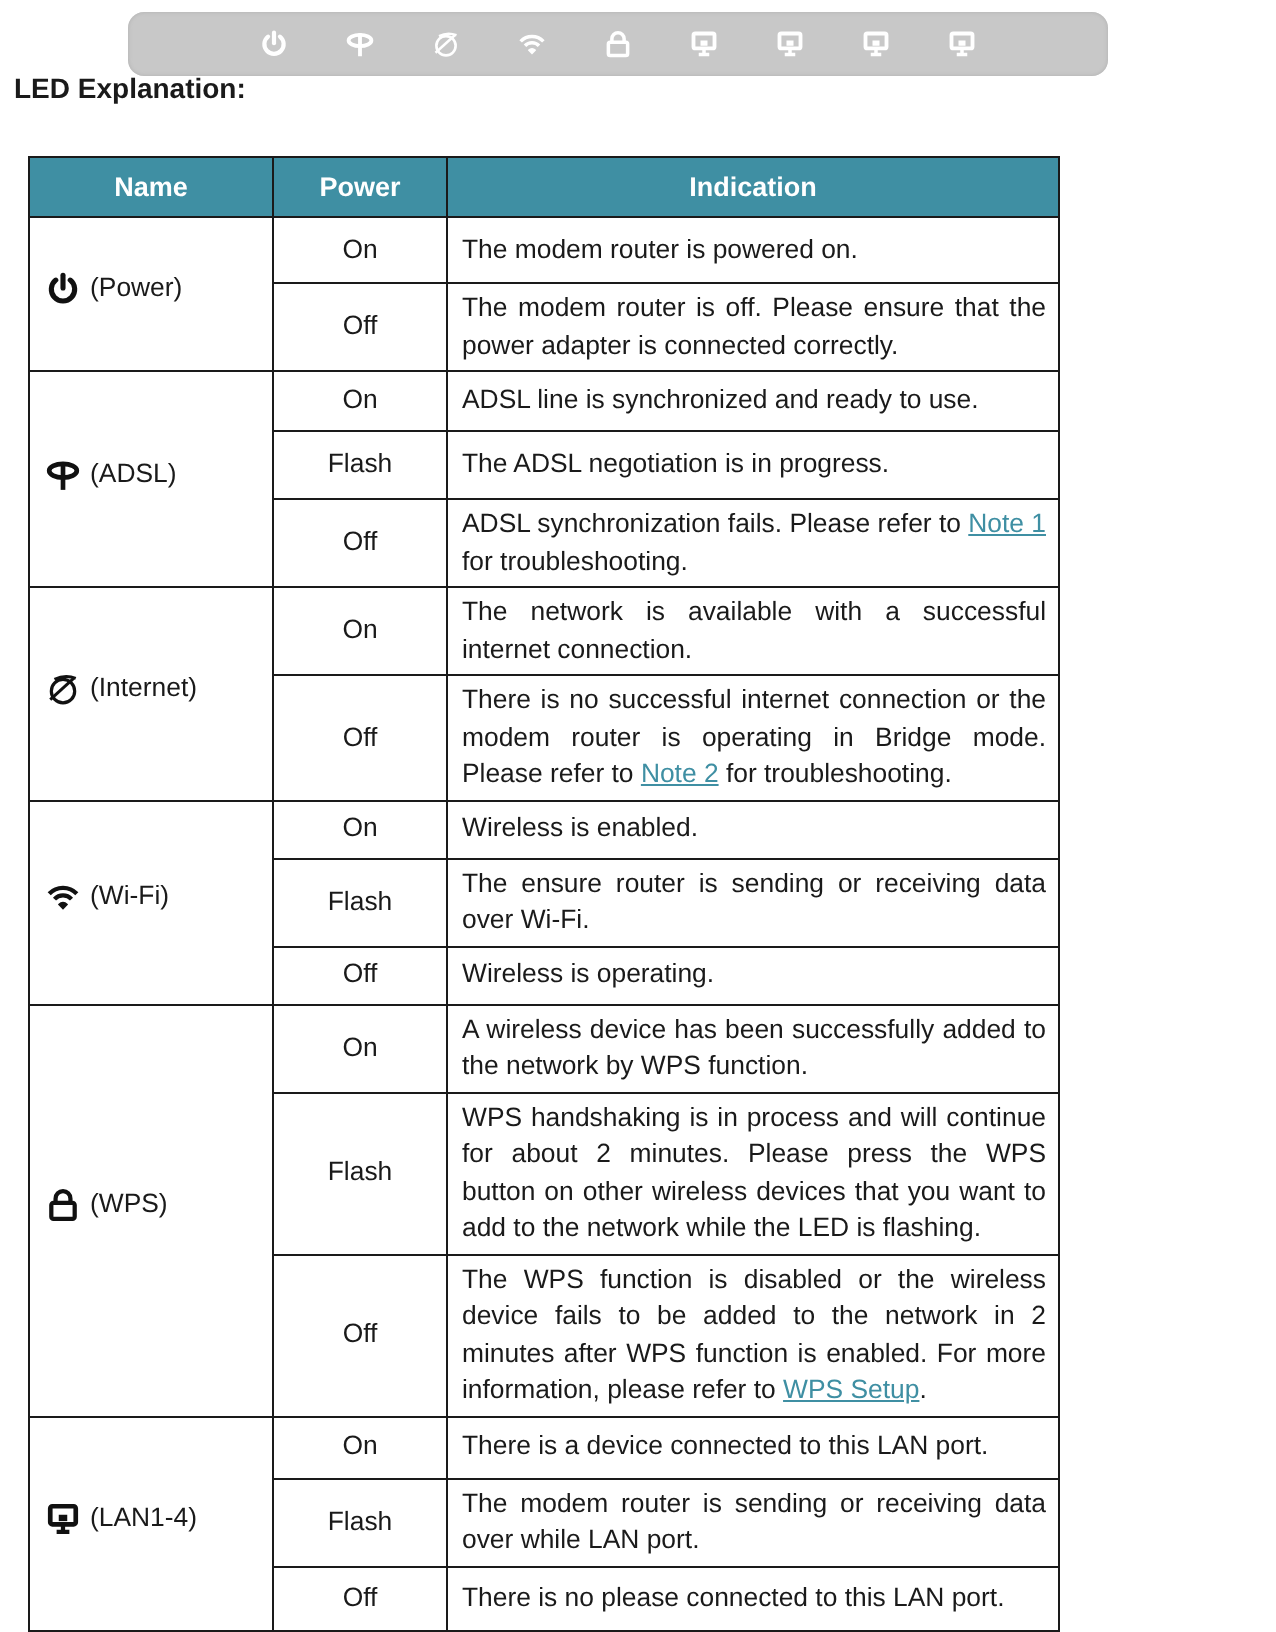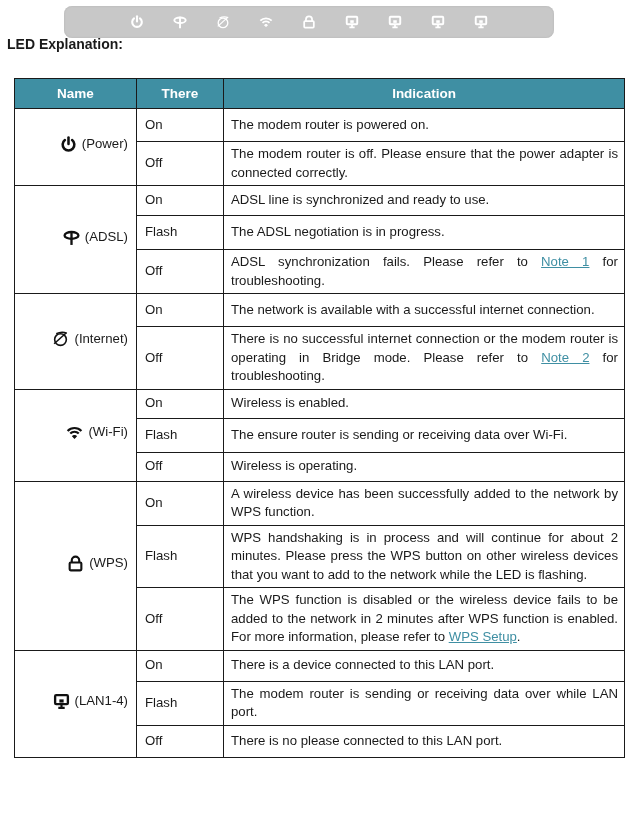--- a/index.html
+++ b/index.html
@@ -1,25 +1,25 @@
 <!DOCTYPE html>
 <html><head>
 <meta charset="utf-8">
 <style>
   html, body { margin:0; padding:0; background:#ffffff; }
   body { width:638px; height:816px; position:relative; overflow:hidden; font-family:"Liberation Sans", sans-serif; color:#1a1a1a; }
   .led-panel { position:absolute; left:64px; top:6px; width:490px; height:32px; background:#c8c8c8; border-radius:8px; box-shadow: inset 0 0 2px #b0b0b0; display:flex; align-items:center; justify-content:center; gap:0; }
   .led-panel .led { width:43px; display:flex; justify-content:center; align-items:center; }
   .led svg { width:14px; height:14px; }
   .title { position:absolute; left:7px; top:36px; font-weight:bold; font-size:14px; }
-  table { position:absolute; left:14px; top:78px; width:611px; border-collapse:collapse; font-size:13.2px; }
+  table { position:absolute; left:14px; top:78px; width:516px; border-collapse:collapse; font-size:13.2px; }
   th { background:#3f8fa3; color:#fff; font-weight:bold; height:27px; border:1.5px solid #1a1a1a; font-size:13.5px; }
   td { border:1.5px solid #1a1a1a; padding:0 8px; vertical-align:middle; line-height:18.5px; }
-  td.status { text-align:left; width:68px; }
-  td.name { width:103px; text-align:right; }
+  td.status { text-align:center; width:68px; }
+  td.name { width:103px; text-align:left; }
   td.ind { text-align:justify; padding:3px 6px 3px 7px; }
   .nm { display:inline-flex; align-items:center; gap:5px; }
   .nm svg { width:17px; height:17px; }
   .link { color:#3f8fa3; text-decoration:underline; }
 </style>
 </head>
 <body>
 
 <div class="led-panel" id="ledpanel">
     <span class="led">
@@ -82,21 +82,21 @@
         <path d="M8 10.5v2.5M5 14h6" stroke="#ffffff" stroke-width="2"></path>
       </svg>
     </span>
   </div>
 <div class="title">LED Explanation:</div>
 
 <table>
   <thead>
     <tr>
       <th style="width:119px">Name</th>
-      <th style="width:84px">There</th>
+      <th style="width:84px">Power</th>
       <th>Indication</th>
     </tr>
   </thead>
   <tbody id="tbody">
       <tr style="height: 33px;">
         <td class="name" rowspan="2"><span class="nm">
             <span style="display: inline-flex;">
               <svg viewBox="0 0 16 16">
                 <path d="M8 1.5v6" stroke="#111111" stroke-width="2.4" stroke-linecap="round" fill="none"></path>
                 <path d="M4.6 3.8a5.5 5.5 0 1 0 6.8 0" stroke="#111111" stroke-width="2.4" fill="none" stroke-linecap="round"></path>

